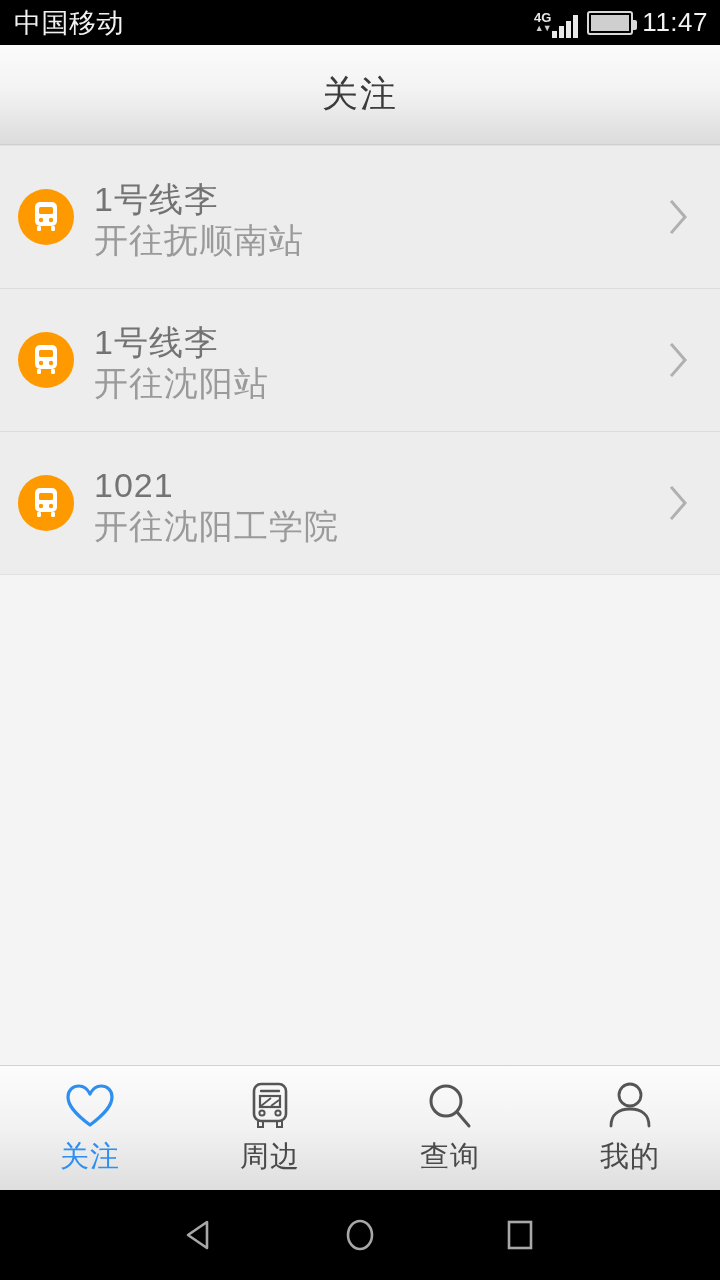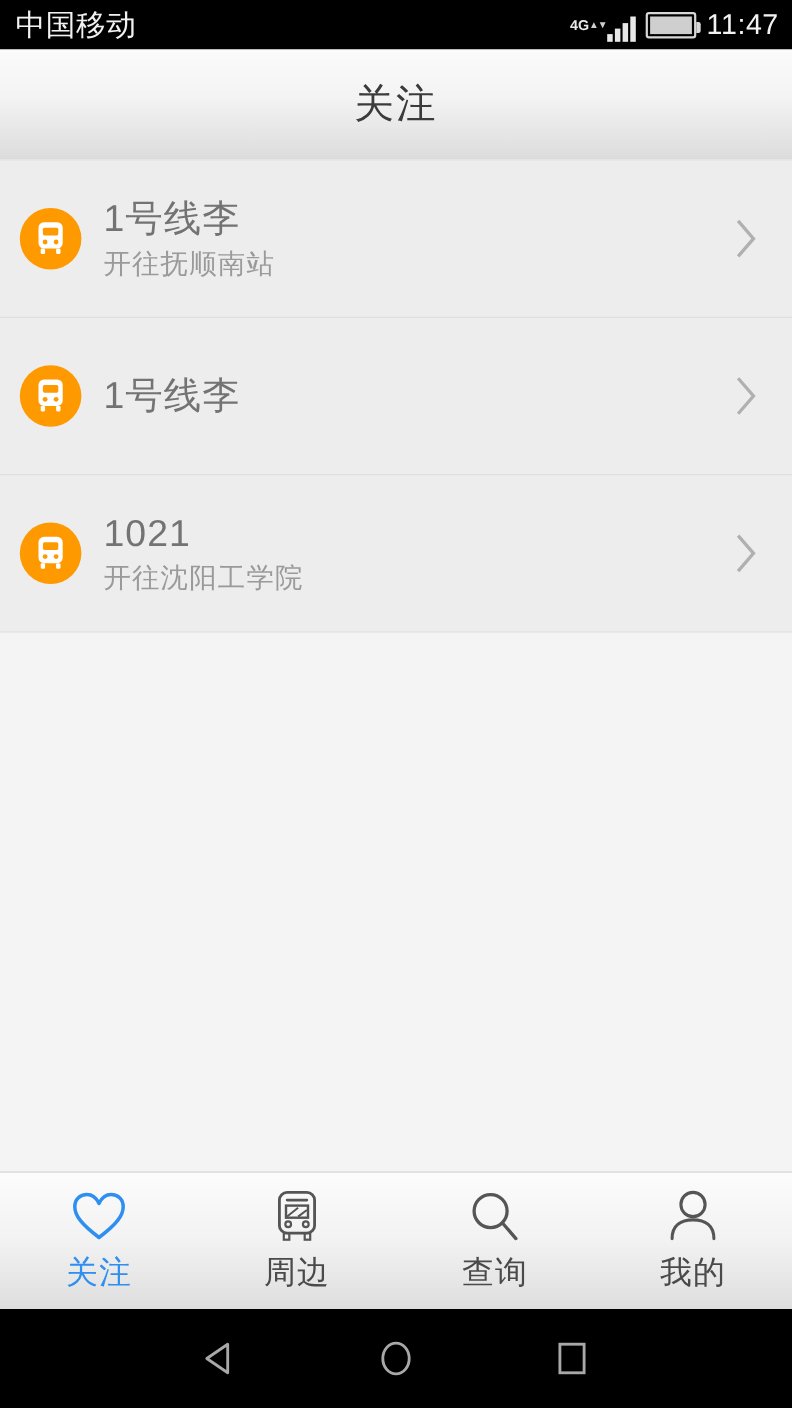--- a/index.html
+++ b/index.html
@@ -13,21 +13,21 @@
 
   
   .statusbar {
     height:45px; background:#000; color:#e8e8e8;
     display:flex; align-items:center; justify-content:space-between;
     padding:0 12px 0 14px;
   }
   .status-carrier { font-size:27px; letter-spacing:.5px; color:#f2f2f2; }
   .status-right { display:flex; align-items:center; gap:9px; }
   .net-group { display:flex; align-items:flex-end; gap:1px; height:30px; }
-  .net-left { display:flex; flex-direction:row; align-items:center; justify-content:flex-end; height:30px; }
+  .net-left { display:flex; flex-direction:column; align-items:center; justify-content:center; height:30px; }
   .net-4g { font-size:13px; line-height:12px; font-weight:bold; color:#e8e8e8; }
   .net-arrows { font-size:9px; line-height:9px; color:#cfcfcf; letter-spacing:-1px; }
   .bars { display:flex; align-items:flex-end; gap:2px; height:24px; }
   .bars i { display:block; width:5px; background:#e8e8e8; }
   .bars i:nth-child(1){ height:7px; }
   .bars i:nth-child(2){ height:12px; }
   .bars i:nth-child(3){ height:17px; }
   .bars i:nth-child(4){ height:23px; }
   .battery { position:relative; width:46px; height:24px; border:2px solid #d8d8d8; border-radius:3px; }
   .battery::after{ content:""; position:absolute; right:-6px; top:7px; width:4px; height:10px; background:#d8d8d8; border-radius:0 2px 2px 0; }
@@ -63,21 +63,21 @@
     display:flex; align-items:center; padding:0 26px 0 18px;
     border-bottom:1px solid #dcdcdc;
   }
   .list-item:last-child { border-bottom:1px solid #e0e0e0; }
   .bus-badge {
     width:56px; height:56px; border-radius:50%; background:#FF9900;
     flex:0 0 56px; display:flex; align-items:center; justify-content:center; margin-right:20px;
   }
   .item-texts { flex:1; display:flex; flex-direction:column; justify-content:center; gap:6px; }
   .item-title { font-size:34px; color:#737373; letter-spacing:1px; line-height:40px; }
-  .item-sub { font-size:25px; color:#9a9a9a; letter-spacing:1px; line-height:30px; }
+  .item-sub { font-size:34px; color:#9a9a9a; letter-spacing:1px; line-height:30px; }
   .chevron { flex:0 0 auto; width:30px; height:46px; display:flex; align-items:center; justify-content:center; }
 
   
   .filler { background:#f4f4f4; }
 
   
   .tabbar {
     position:absolute; left:0; right:0; bottom:90px; height:125px;
     background:linear-gradient(to bottom,#fcfcfc 0%,#f2f2f2 50%,#dedede 100%);
     border-top:1px solid #d2d2d2;
@@ -157,20 +157,21 @@
           <rect x="5" y="2" width="22" height="24" rx="5" fill="#ffffff"></rect>
           <rect x="9" y="7" width="14" height="7" rx="1.5" fill="#FF9900"></rect>
           <circle cx="11" cy="20" r="2.2" fill="#FF9900"></circle>
           <circle cx="21" cy="20" r="2.2" fill="#FF9900"></circle>
           <rect x="7" y="26" width="4" height="5" rx="1.2" fill="#ffffff"></rect>
           <rect x="21" y="26" width="4" height="5" rx="1.2" fill="#ffffff"></rect>
         </svg>
       </div>
       <div class="item-texts">
         <div class="item-title">1号线李</div>
+        <div class="item-sub">开往沈阳站</div>
       </div>
       <div class="chevron">
         <svg width="22" height="40" viewBox="0 0 22 40">
             <path d="M4 5 L17 20 L4 35" fill="none" stroke="#b0b0b0" stroke-width="3" stroke-linecap="square"></path>
           </svg>
       </div>
     </div>
 
     <div class="list-item">
       <div class="bus-badge">

